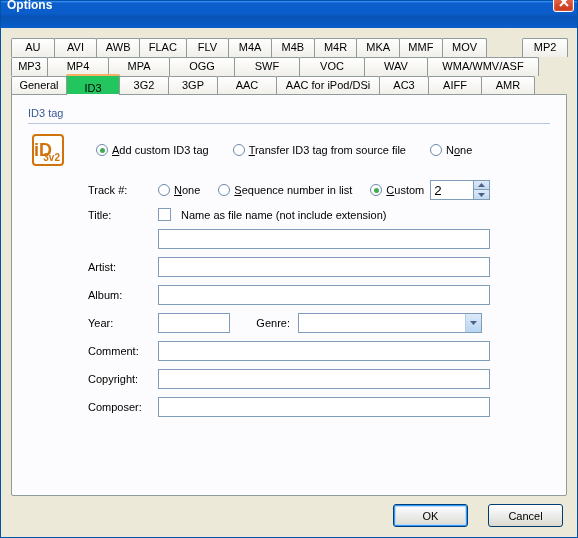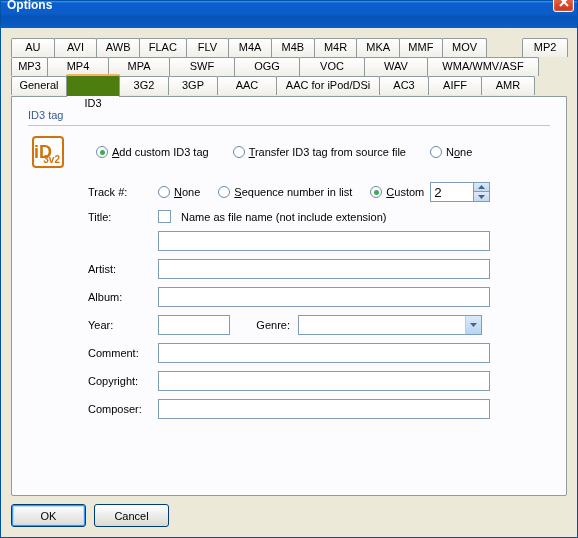--- a/index.html
+++ b/index.html
@@ -5,21 +5,21 @@
 * { box-sizing: border-box; }
 body { margin:0; font-family: Tahoma, Arial, sans-serif; font-size:11px; color:#000; background:#fff; }
 .window { width:578px; height:538px; border:1px solid #0053a6; background:#ece9d8; display:flex; flex-direction:column; }
 .titlebar { height:27px; background:linear-gradient(to bottom,#3a95ff 0%,#0a5dcb 8%,#0a5dcb 45%,#0852b5 60%,#0a5dcb 100%); display:flex; align-items:flex-end; padding:0 3px 16px 6px; }
 .titlebar .title { color:#fff; font-weight:bold; font-size:12px; flex:1; }
 .closebtn { width:21px; height:21px; background:linear-gradient(to bottom,#f7a898,#e25d3f 45%,#c93416); border:1px solid #fff; border-radius:3px; display:flex; align-items:center; justify-content:center; color:#fff; font-weight:bold; font-size:12px; cursor:default; box-shadow:inset 0 0 2px rgba(255,255,255,.5);}
 .client { flex:1; padding:10px 10px 6px 10px; display:flex; flex-direction:column; position:relative;}
 .tabrows { }
 .tabrow { display:flex; }
 .tab { height:19px; border:1px solid #919b9c; border-bottom:none; background:linear-gradient(to bottom,#fff,#f0efe9); padding:2px 0 0 0; text-align:center; font-size:11px; border-radius:2px 2px 0 0; margin-right:-1px; cursor:default; }
-.tab.sel { background:#4d7c0f; position:relative; z-index:3; height:21px; margin-top:-2px; padding-top:21px; border-top:2px solid #f9b062;}
+.tab.sel { background:#22c55e; position:relative; z-index:3; height:21px; margin-top:-2px; padding-top:6px; border-top:2px solid #f9b062;}
 .tab.sel::after{content:"";position:absolute;left:0;right:0;bottom:-1px;height:2px;background:#fcfcfe;}
 .panel { border:1px solid #919b9c; background:#fcfcfe; flex:1; position:relative; padding:12px 16px; margin-top:-1px; border-radius:0 0 2px 2px;}
 .group-label { font-size:11px; color:#3a5894; }
 .group-line { height:1px; background:#b5c7de; margin:4px 0 10px 0; }
 .id3row { display:flex; align-items:center; gap:20px; margin-left:4px; }
 .id3icon { width:32px; height:32px; border:2px solid #d0730c; display:flex; align-items:center; justify-content:flex-start; font-weight:bold; border-radius:4px; margin-right:12px; position:relative; background:#fff; }
 .id3icon span:first-child{color:#d0730c;font-size:18px;line-height:1;}
 .id3icon span:last-child{color:#d0730c;font-size:10px;position:absolute;right:2px;bottom:1px;}
 .id3icon .d{font-size:22px;font-weight:bold;color:#d0730c;}
 .radio { display:inline-flex; align-items:center; gap:4px; }
@@ -31,21 +31,21 @@
 .flabel { width:70px; text-align:left; }
 .input { height:20px; border:1px solid #7f9db9; background:#fff; padding:0 3px; }
 .check { width:13px;height:13px;border:1px solid #7f9db9;background:#fff;display:inline-block;margin-right:6px;}
 .sel-wrap{position:relative;display:inline-block;}
 .sel-wrap .arrow{position:absolute;right:1px;top:1px;width:16px;height:18px;border-left:1px solid #b8cee4;background:linear-gradient(to bottom,#dbeaf9,#b8d5f2);display:flex;align-items:center;justify-content:center;pointer-events:none;}
 .sel-wrap .arrow svg{width:7px;height:4px;}
 .spin{display:inline-block;width:16px;border:1px solid #7f9db9;border-left:none;height:20px;}
 .spin div{height:9px;border-bottom:1px solid #7f9db9;background:linear-gradient(to bottom,#dceaf8,#c3d9f0);display:flex;align-items:center;justify-content:center;}
 .spin div:last-child{border-bottom:none;}
 .spin svg{width:7px;height:4px;}
-.buttons { display:flex; gap:8px; padding:8px 4px 4px 0;}
+.buttons { display:flex; justify-content:flex-end; gap:20px; padding:8px 4px 4px 0;}
 .btn{ width:75px;height:23px;border:1px solid #003c74;background:linear-gradient(to bottom,#fff,#eee 45%,#dcdace);border-radius:3px;text-align:center;cursor:default; font-size:11px; font-family:inherit; }
 .btn.default{ box-shadow:0 0 0 1px #3399ff inset, 0 0 0 2px #bcdbf9 inset; }
 </style>
 </head>
 <body>
 
 <div class="window">
   <div class="titlebar">
     <div class="title">Options</div>
     <div class="closebtn">
@@ -67,22 +67,22 @@
           <div class="tab" style="width: 44px;">M4R</div>
           <div class="tab" style="width: 44px;">MKA</div>
           <div class="tab" style="width: 44px;">MMF</div>
           <div class="tab" style="width: 46px;">MOV</div>
           <div class="tab" style="width: 46px; margin-left: 36px;">MP2</div>
         </div>
       <div class="tabrow" id="tabrow2">
           <div class="tab" style="width: 37px;">MP3</div>
           <div class="tab" style="width: 62px;">MP4</div>
           <div class="tab" style="width: 62px;">MPA</div>
+          <div class="tab" style="width: 66px;">OGG</div>
           <div class="tab" style="width: 66px;">SWF</div>
-          <div class="tab" style="width: 66px;">OGG</div>
           <div class="tab" style="width: 66px;">VOC</div>
           <div class="tab" style="width: 64px;">WAV</div>
           <div class="tab" style="width: 112px;">WMA/WMV/ASF</div>
         </div>
       <div class="tabrow" id="tabrow3">
           <div class="tab" style="width: 56px;">General</div>
           <div class="tab sel" style="width: 54px;">ID3</div>
           <div class="tab" style="width: 50px;">3G2</div>
           <div class="tab" style="width: 50px;">3GP</div>
           <div class="tab" style="width: 60px;">AAC</div>

